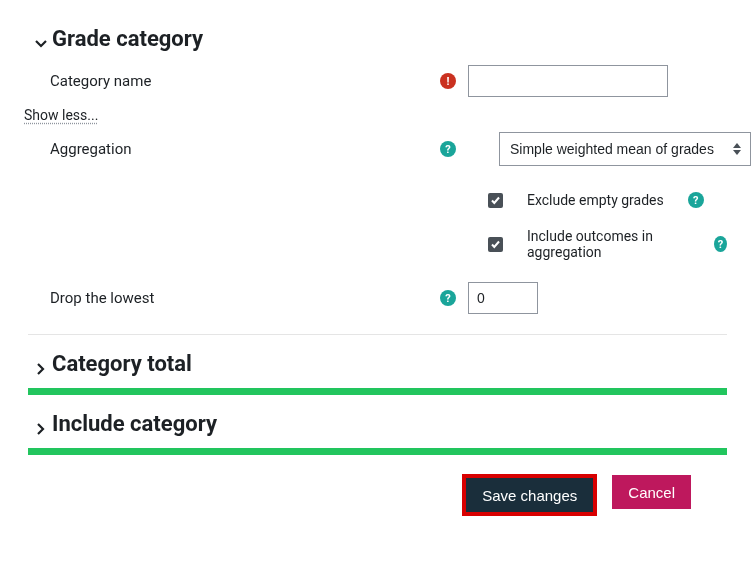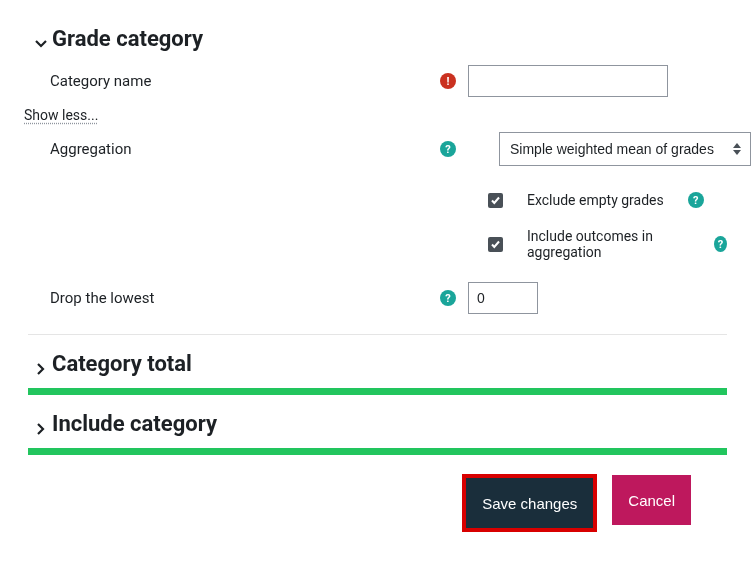--- a/index.html
+++ b/index.html
@@ -138,21 +138,21 @@
     display:inline-block;
     padding-top:4px;
   }
 
   .actions {
     display:flex; justify-content:flex-end; gap:16px;
     padding: 12px 36px 10px 0;
     margin-top:8px;
   }
   .btn {
-    height:50px; padding:0 16px; font-size:15px; border:none; cursor:pointer; color:#fff; font-weight:500;
+    height:34px; padding:0 16px; font-size:15px; border:none; cursor:pointer; color:#fff; font-weight:500;
   }
   .btn-save { background:#1a2e3b; }
   .btn-save-highlight {
     padding:3px; background:#d80000; display:inline-block;
     box-shadow: 0 0 0 1px #d80000;
   }
   .btn-cancel { background:#be185d; }
 
   .section-sep { border-bottom:1px solid #e5e5e5; margin-top:14px; }
 </style>

